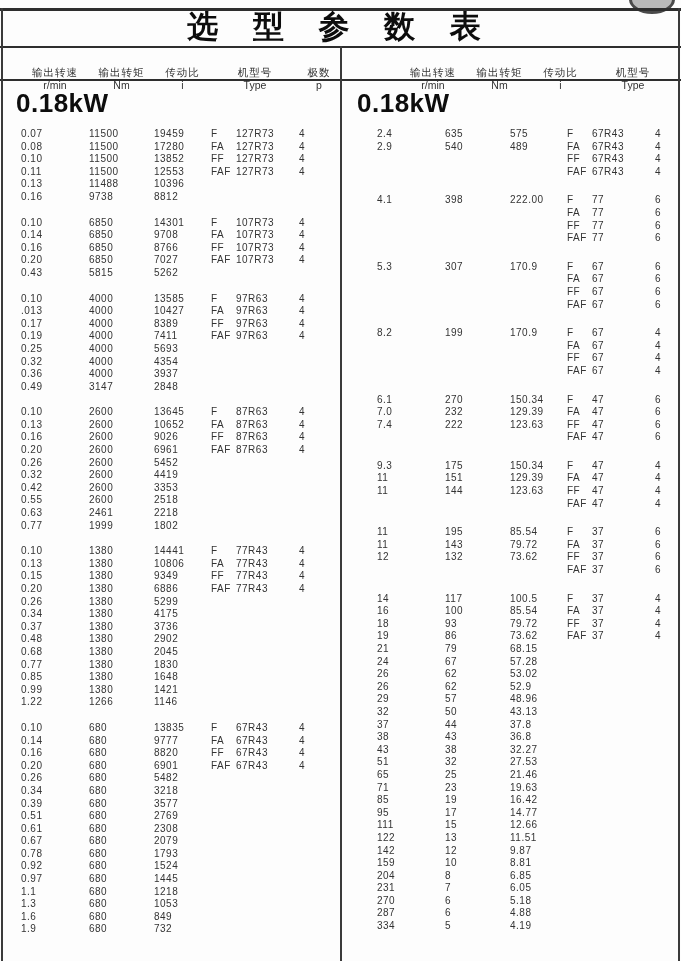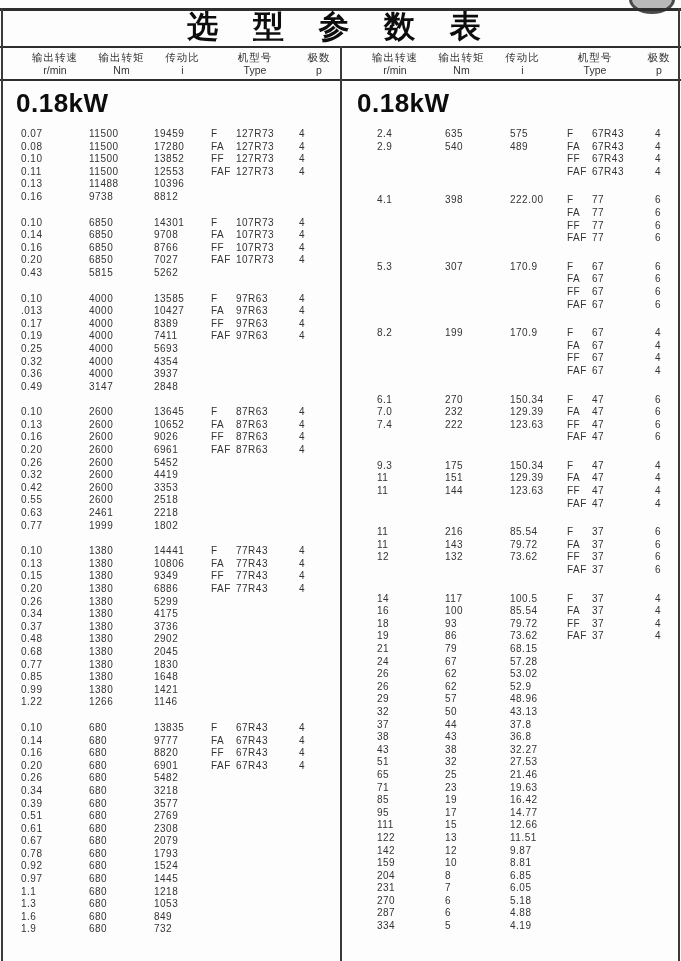--- a/index.html
+++ b/index.html
@@ -24,21 +24,21 @@
     width:40px; height:23px; border-radius:50%;
     background:#b9b9b9; border:3px solid #4a4a4a;
   }
   .page-title {
     position:absolute; top:9px; left:0; width:681px;
     text-align:center;
     font-size:31px; font-weight:bold; color:#0d0d0d;
     letter-spacing:13px; line-height:36px;
     white-space:nowrap;
   }
-  .header-row { position:absolute; top:50px; left:0; width:630px; display:flex; }
+  .header-row { position:absolute; top:65px; left:0; width:630px; display:flex;gap:38px; }
   .header-half {
     width:340px; display:grid;
     grid-template-columns:68px 65px 57px 88px 40px;
     padding-left:21px; box-sizing:border-box;
   }
   .header-half.right { margin-left:1px; }
   .hcell { text-align:center; font-size:10.5px; color:#333; }
   .hcell .cn { letter-spacing:1px; line-height:14px; }
   .hcell .unit { line-height:13px; }
   .table {
@@ -733,21 +733,21 @@
           <span></span>
           <span></span>
           <span></span>
           <span><span class="tprefix">FAF</span><span>47</span></span>
           <span>4</span>
         </div>
       </div>
       <div class="group">
         <div class="row">
           <span>11</span>
-          <span>216</span>
+          <span>195</span>
           <span>85.54</span>
           <span><span class="tprefix">F</span><span>37</span></span>
           <span>6</span>
         </div>
         <div class="row">
           <span>11</span>
           <span>143</span>
           <span>79.72</span>
           <span><span class="tprefix">FA</span><span>37</span></span>
           <span>6</span>

